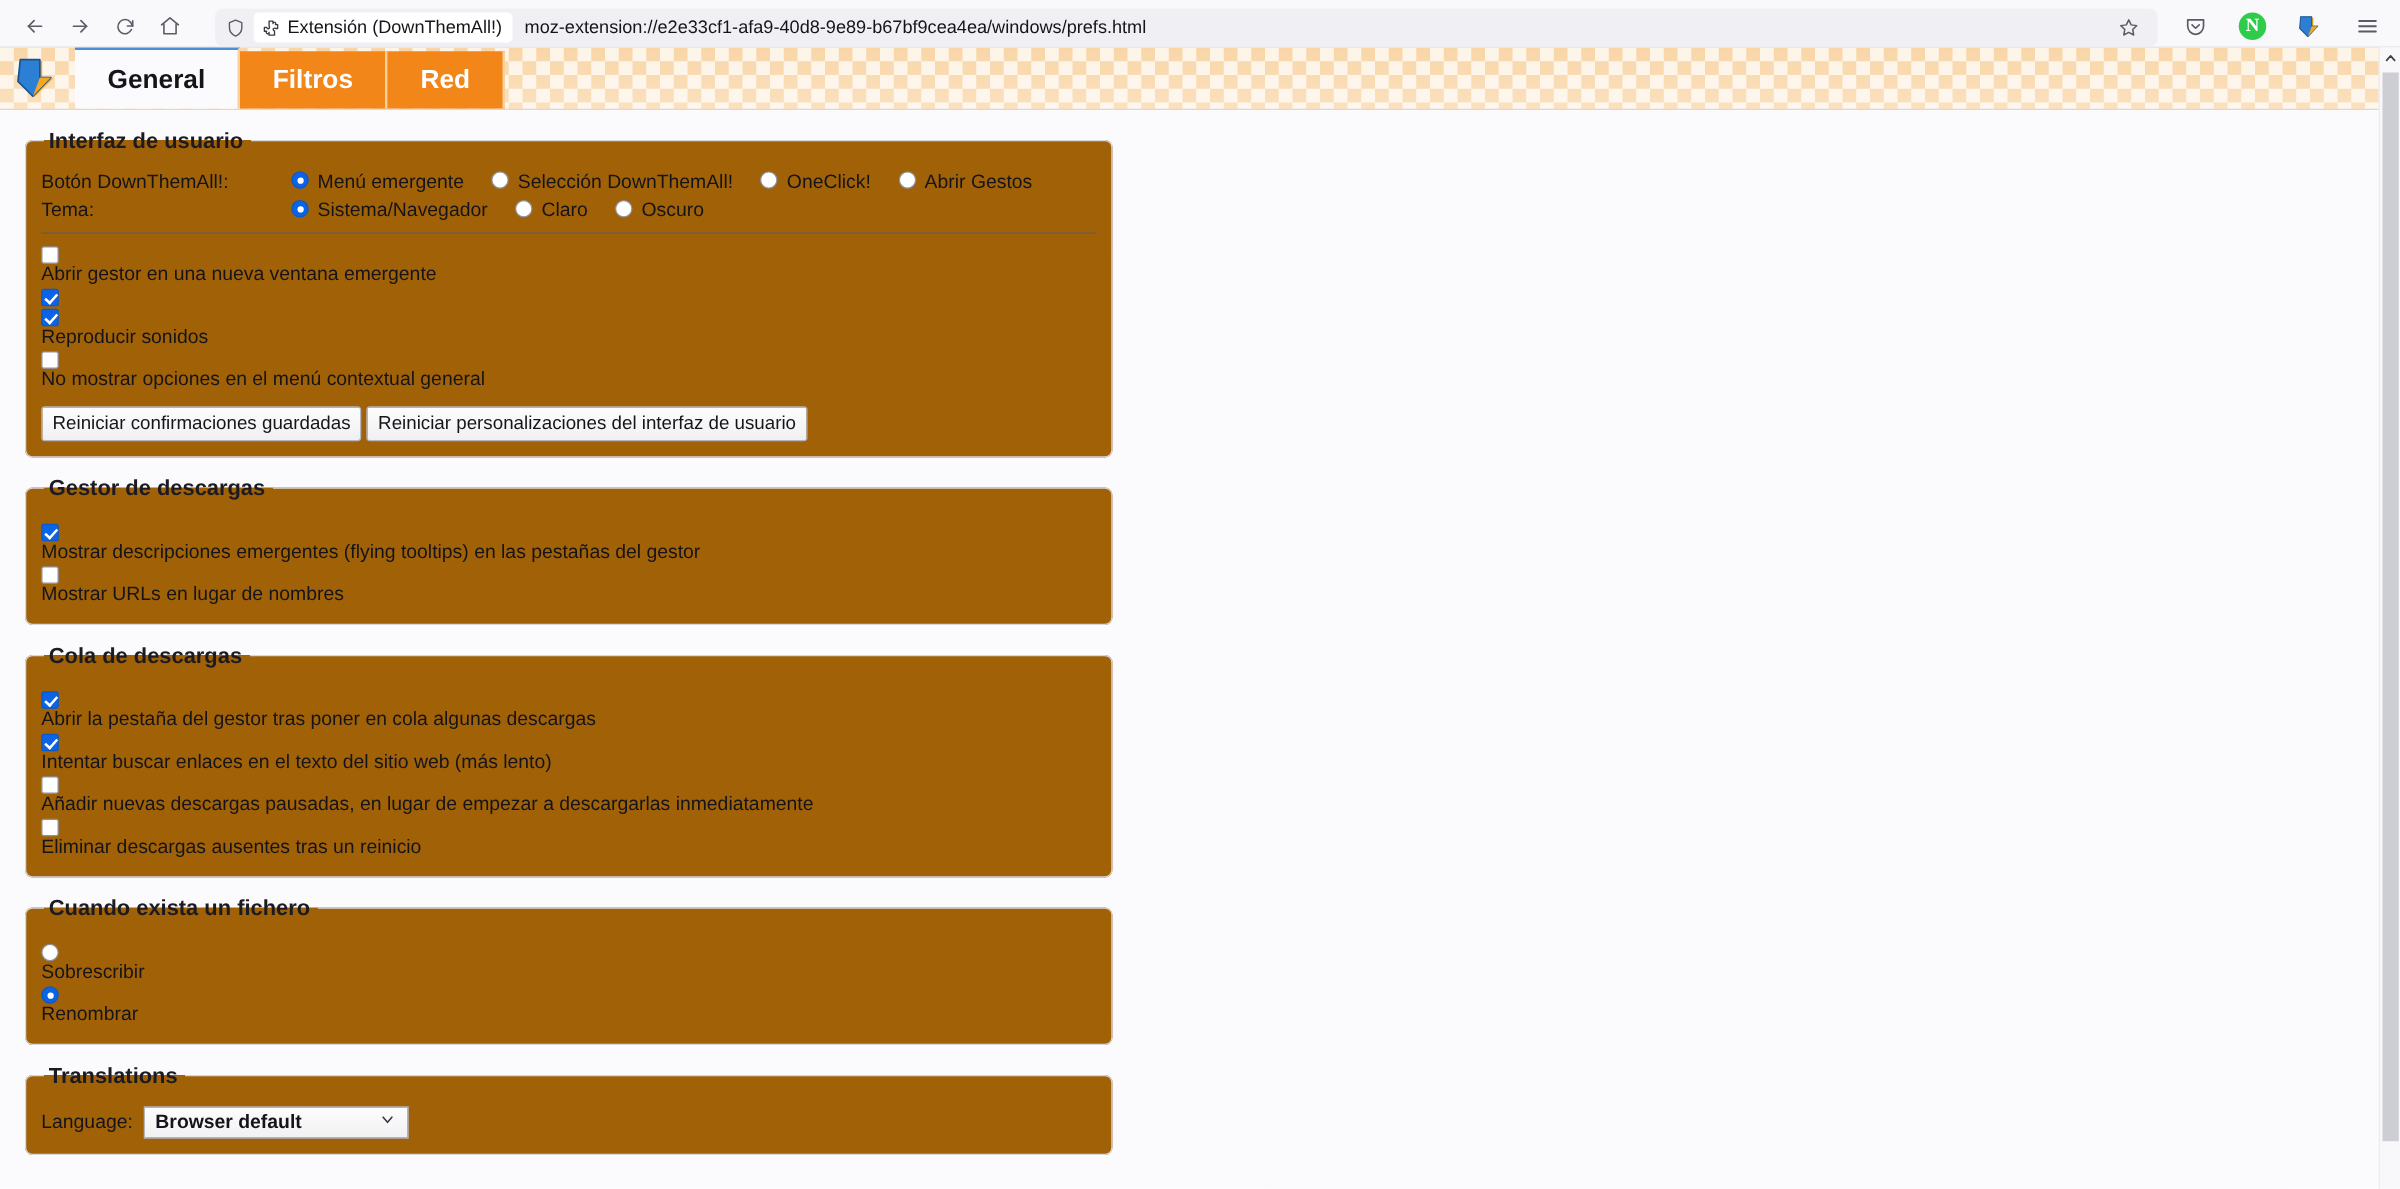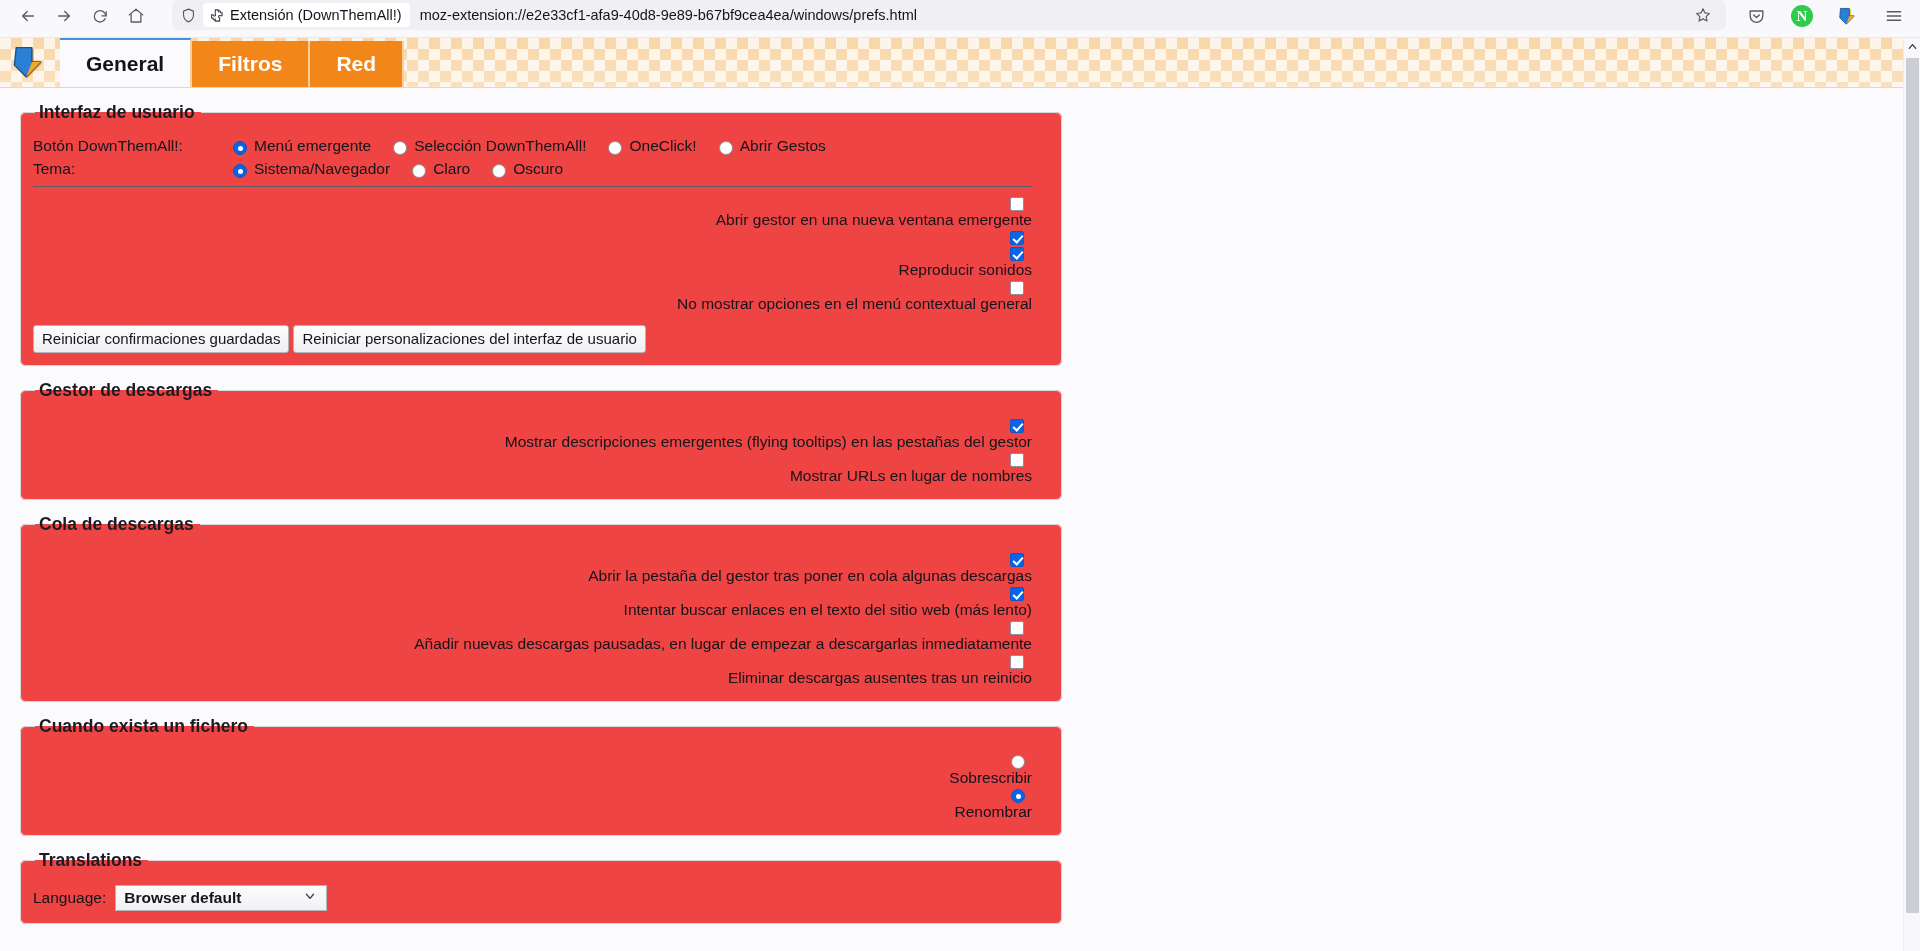--- a/index.html
+++ b/index.html
@@ -9,21 +9,21 @@
     overflow: hidden;
     font-family: "Liberation Sans", sans-serif;
     background: #ffffff;
   }
 
   
   #browser-chrome {
     height: 38px;
     background: #f9f9fb;
     display: flex;
-    align-items: flex-start;
+    align-items: flex-end;
     padding: 0 10px;
     border-bottom: 1px solid #e8e8ed;
     position: relative;
   }
   .nav-btn {
     width: 36px; height: 32px;
     display: flex; align-items: center; justify-content: center;
     border-radius: 4px;
     color: #5b5b66;
     flex: 0 0 auto;
@@ -121,41 +121,41 @@
     background: #fbfbfe;
     overflow: hidden;
   }
   #content {
     padding: 14px 0 0 20px;
   }
 
   fieldset {
     border: 1px solid #d7d7dd;
     border-radius: 6px;
-    background: #ef4444;
+    background: #a16207;
     margin: 0 0 14px 0;
-    padding: 8px 29px 12px 12px;
-    width: 1042px;
+    padding: 8px 12px 12px 12px;
+    width: 870px;
   }
   legend {
     font-size: 17.5px;
     font-weight: bold;
     color: #1c1b22;
     padding: 0 6px 0 4px;
     margin-left: 2px;
   }
   .grid-label {
     font-size: 15.5px; color: #15141a;
     width: 200px; flex: 0 0 auto;
   }
   .opt-row { display: flex; align-items: center; margin-bottom: 5px; }
   .opt-row.first { margin-top: 6px; }
 
   .radio-item, .check-item {
-    display: flex; align-items: flex-end;
+    display: flex; align-items: flex-start;
     margin-right: 22px;
     font-size: 15.5px;
     color: #15141a;
     white-space: nowrap;
   }
   .check-item { margin-right: 0; margin-bottom: 2px; flex-direction: column; }
 
   .radio {
     width: 14px; height: 14px;
     border-radius: 50%;

